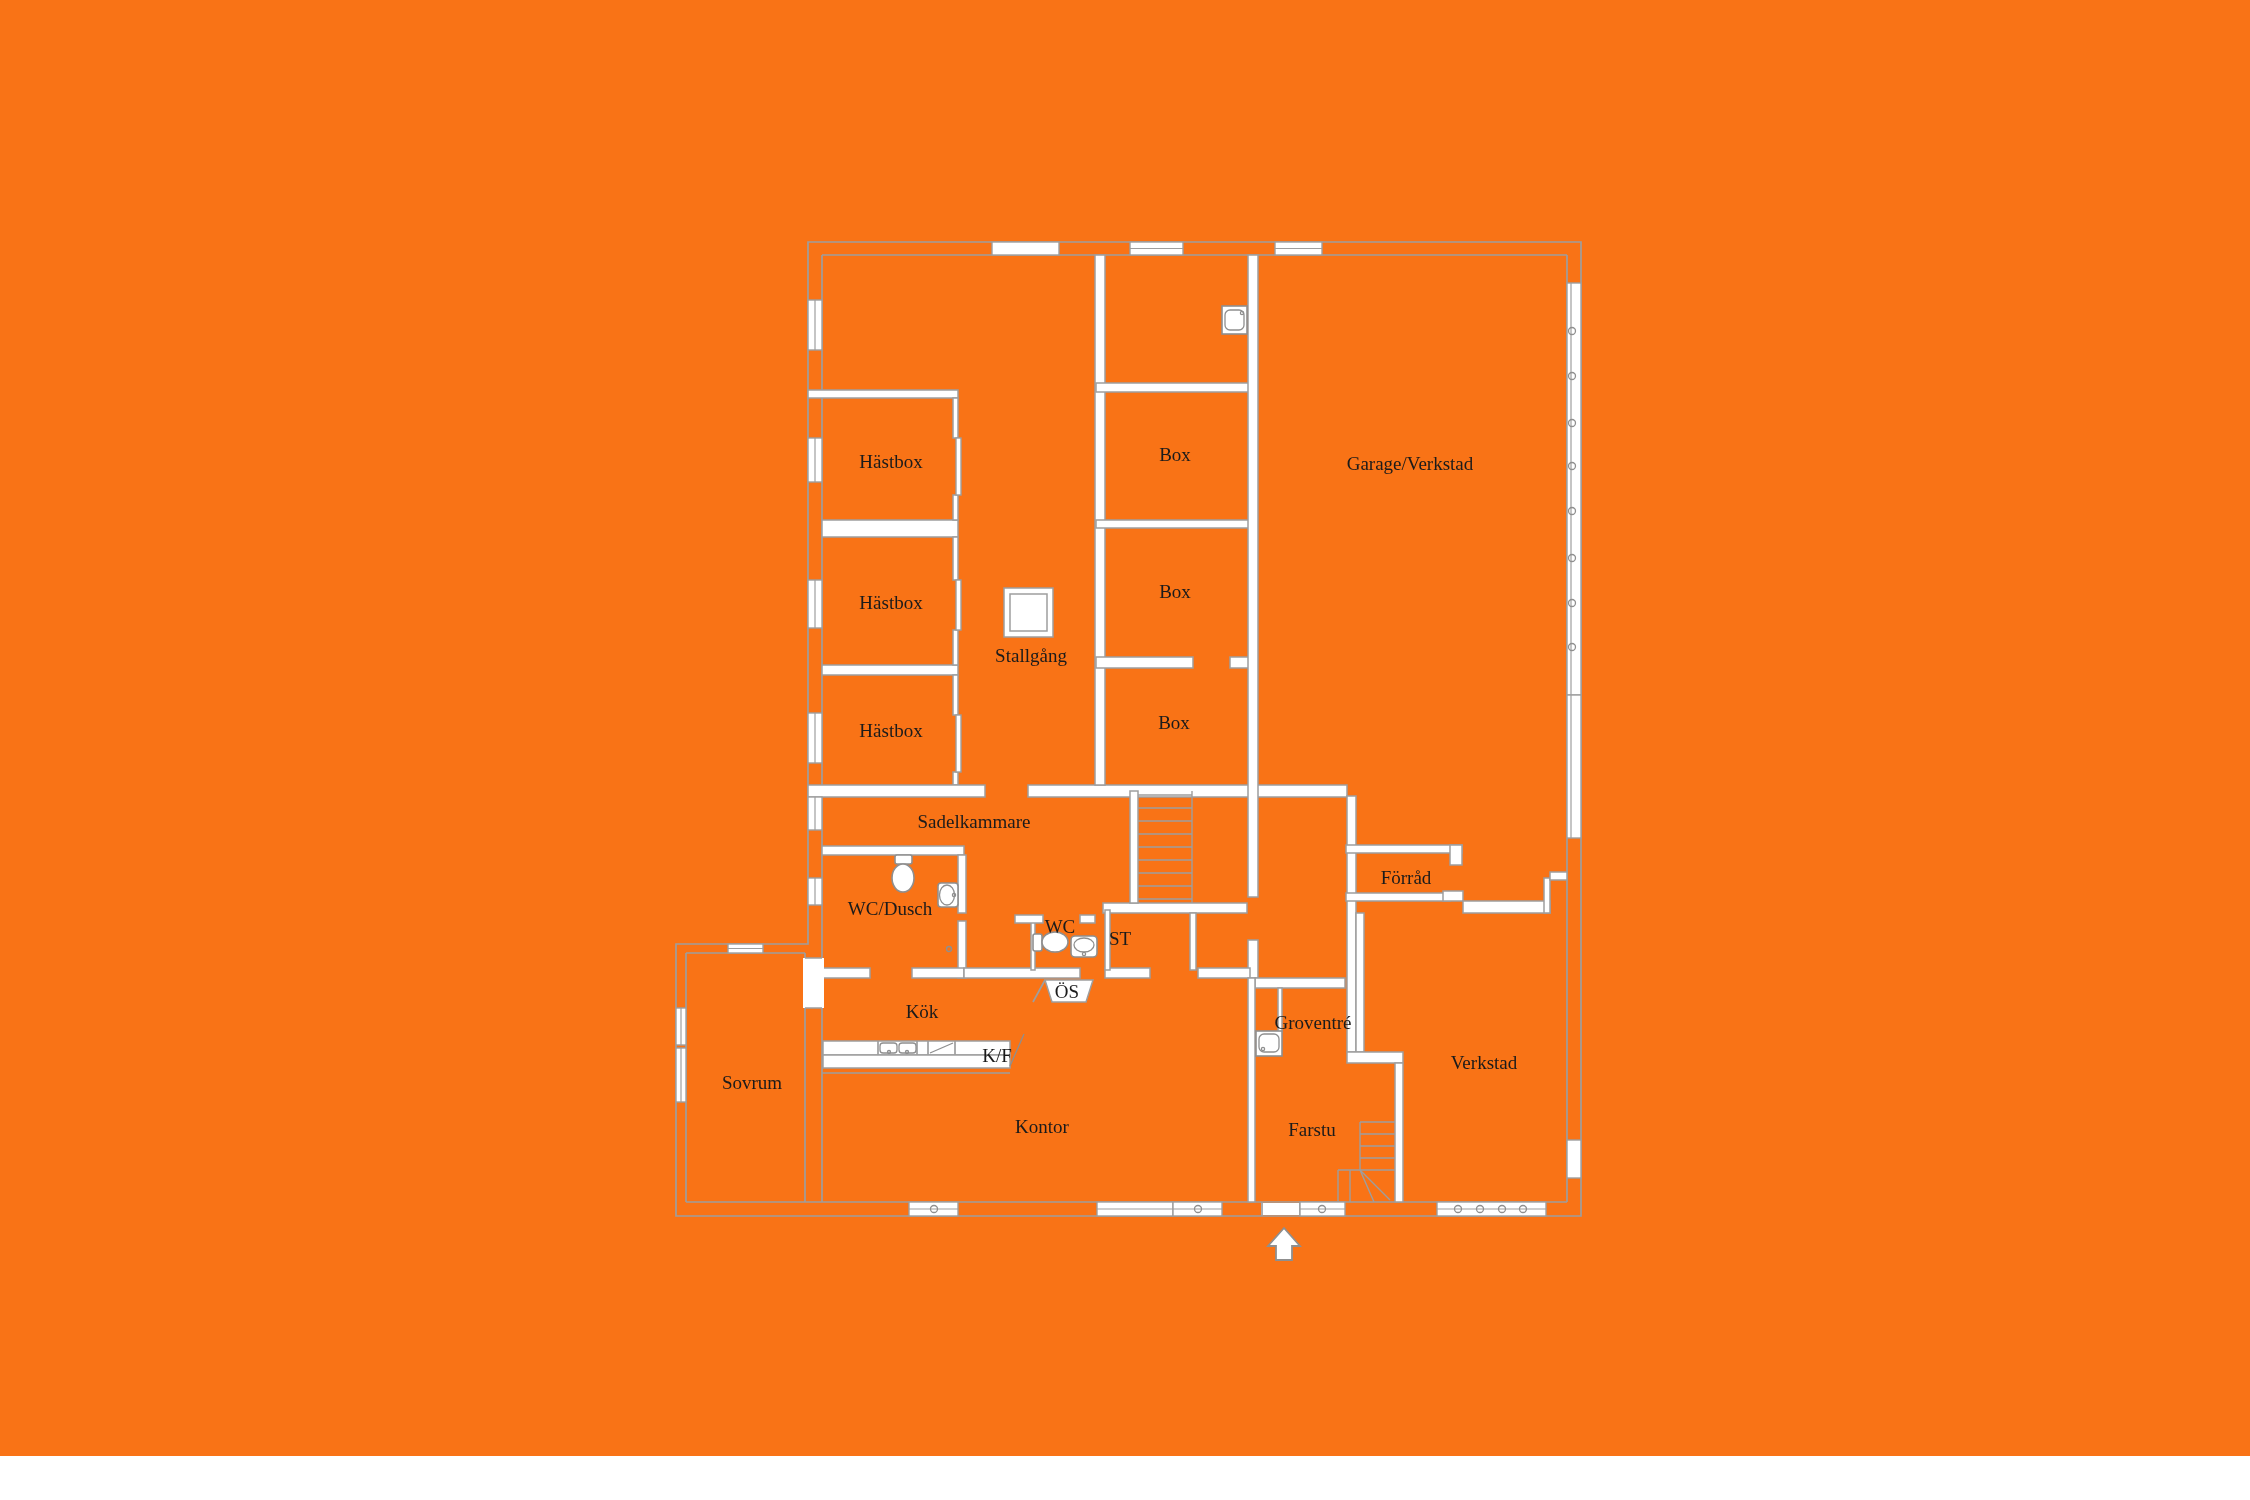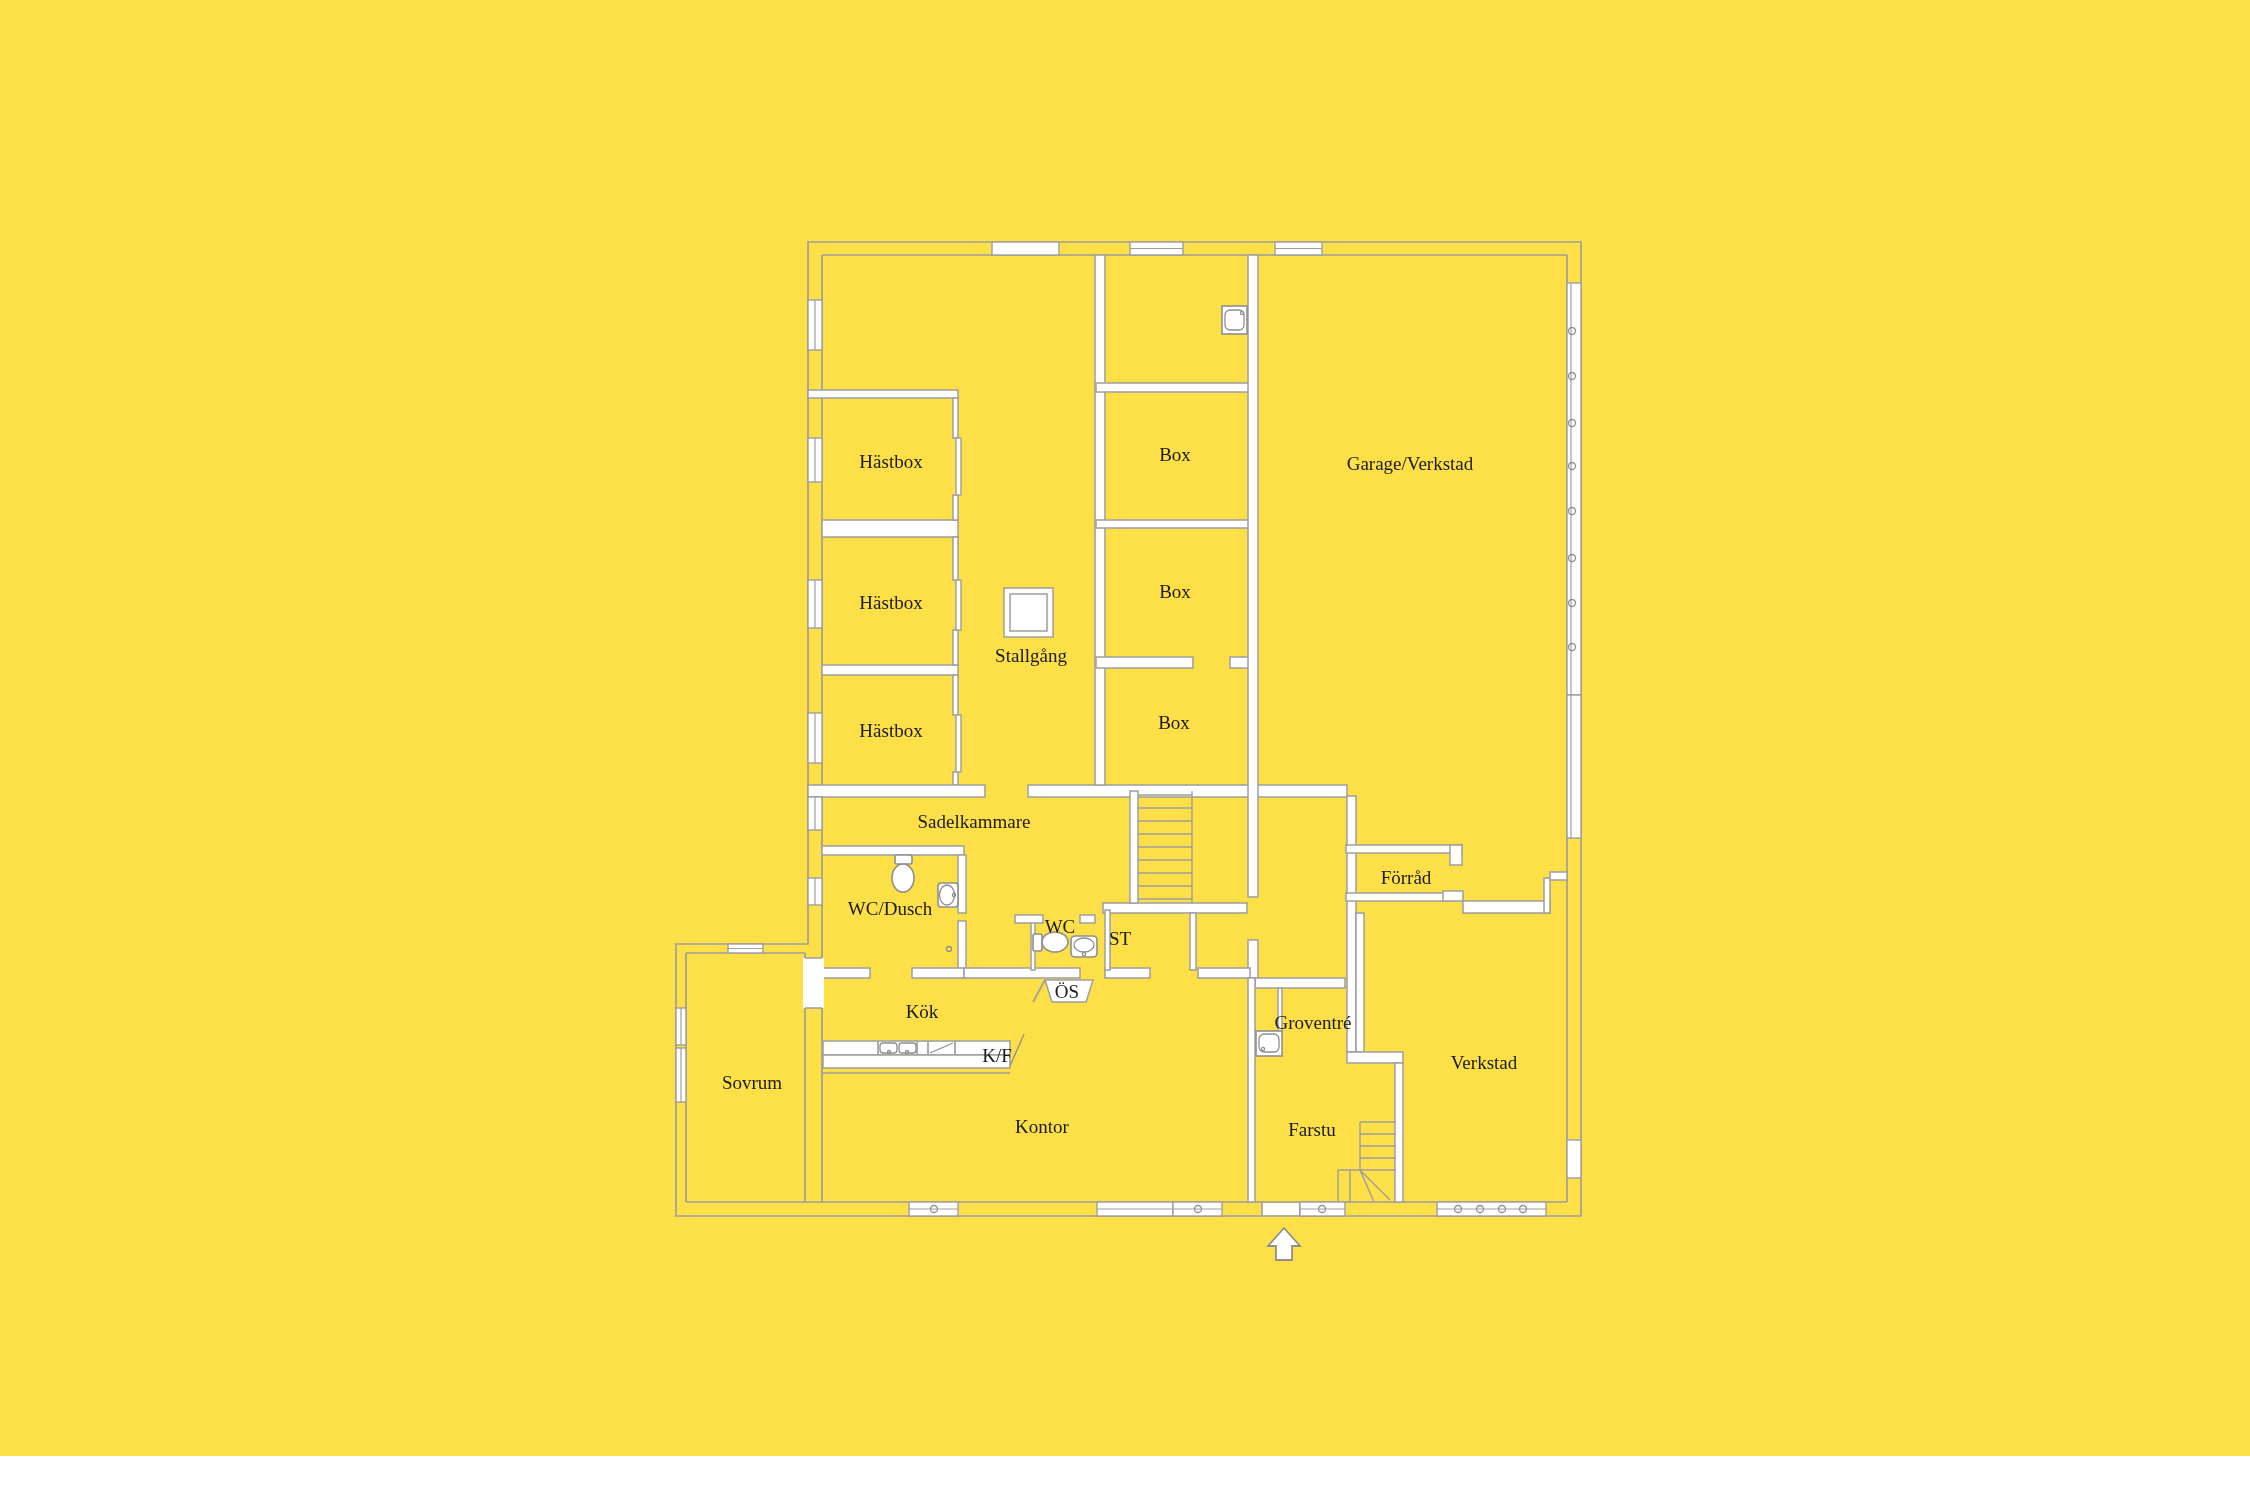--- a/index.html
+++ b/index.html
@@ -8,21 +8,21 @@
     background:#ffffff;
     width:2250px;
     height:1500px;
     overflow:hidden;
     font-family:"Liberation Serif", serif;
   }
   .stage{
     position:relative;
     width:2250px;
     height:1456px;
-    background:#fde047;
+    background:#f97316;
   }
   svg{display:block}
   .wall{fill:none;stroke:#9e9e9e;stroke-width:1.7}
   .wallrect{fill:#ffffff;stroke:#9e9e9e;stroke-width:1.5}
   .leaf{fill:#ffffff;stroke:#9e9e9e;stroke-width:1.4}
   .win{fill:#ffffff;stroke:#9e9e9e;stroke-width:1.4}
   .winline{fill:none;stroke:#9e9e9e;stroke-width:1.2}
   .patch{fill:#ffffff;stroke:none}
   .fix{fill:#ffffff;stroke:#8f8f8f;stroke-width:1.6}
   .fixthin{fill:none;stroke:#8f8f8f;stroke-width:1.3}

